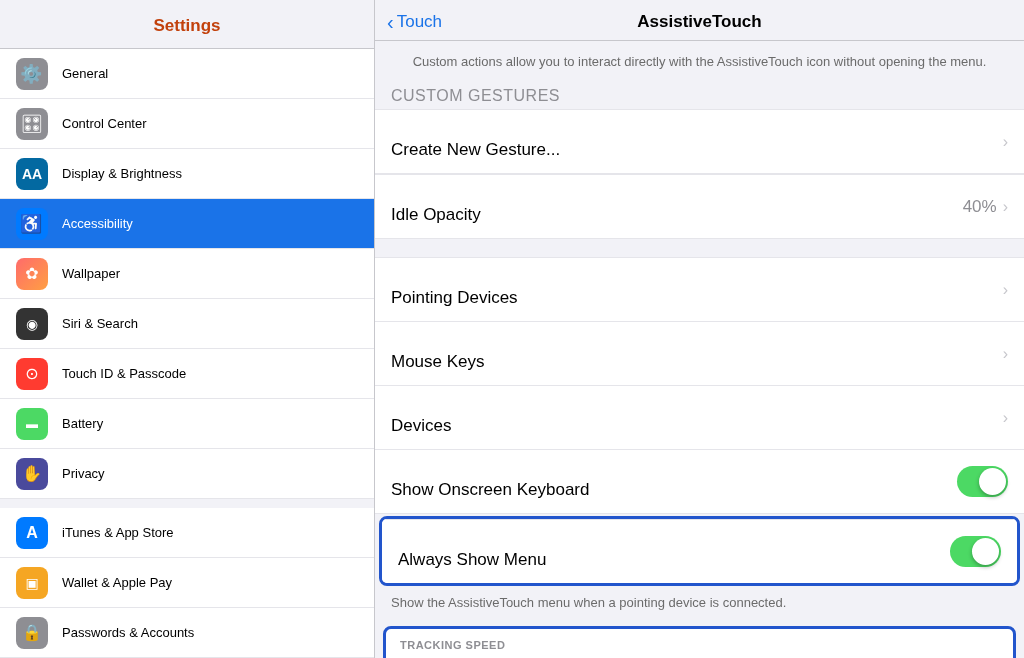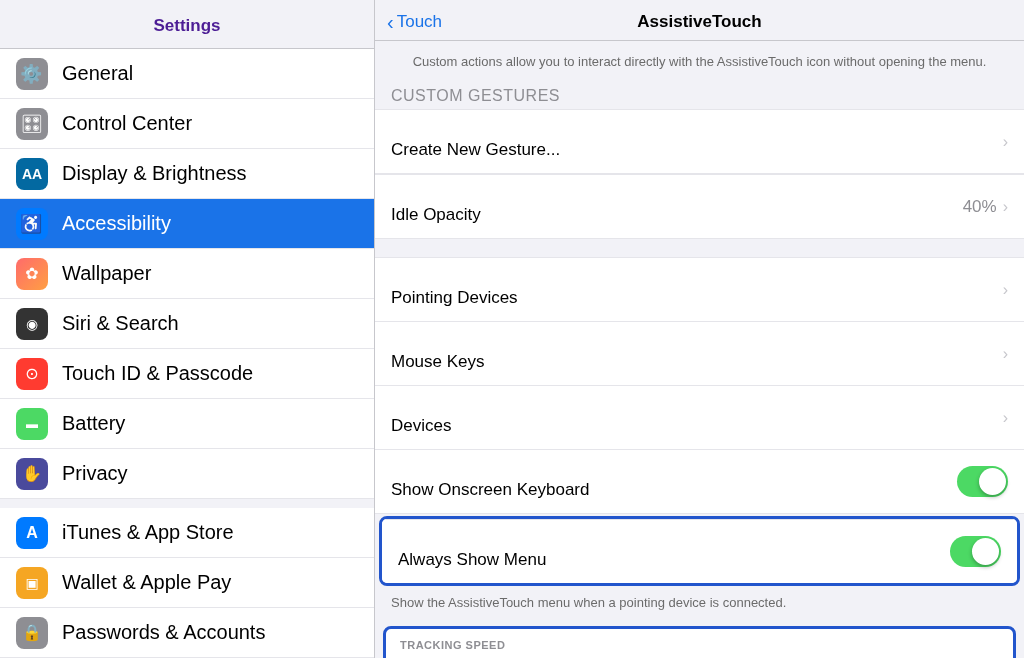--- a/index.html
+++ b/index.html
@@ -21,21 +21,21 @@
       display: flex;
       flex-direction: column;
       height: 658px;
       overflow-y: auto;
     }
     .sidebar-title {
       font-size: 17px;
       font-weight: 600;
       text-align: center;
       padding: 16px 0 12px;
-      color: #4c1d95;
+      color: #c2410c;
       border-bottom: 1px solid #c7c7cc;
       background: #f2f2f7;
     }
     .sidebar-item {
       display: flex;
       align-items: center;
       padding: 10px 16px;
       background: #fff;
       border-bottom: 1px solid #e5e5ea;
       cursor: pointer;
@@ -52,21 +52,21 @@
       height: 32px;
       border-radius: 8px;
       margin-right: 14px;
       display: flex;
       align-items: center;
       justify-content: center;
       font-size: 18px;
       flex-shrink: 0;
     }
     .sidebar-item-label {
-      font-size: 20px;
+      font-size: 13px;
       color: #000;
     }
     .sidebar-separator {
       height: 20px;
       background: #f2f2f7;
     }
 
     
     .main-content {
       flex: 1;

